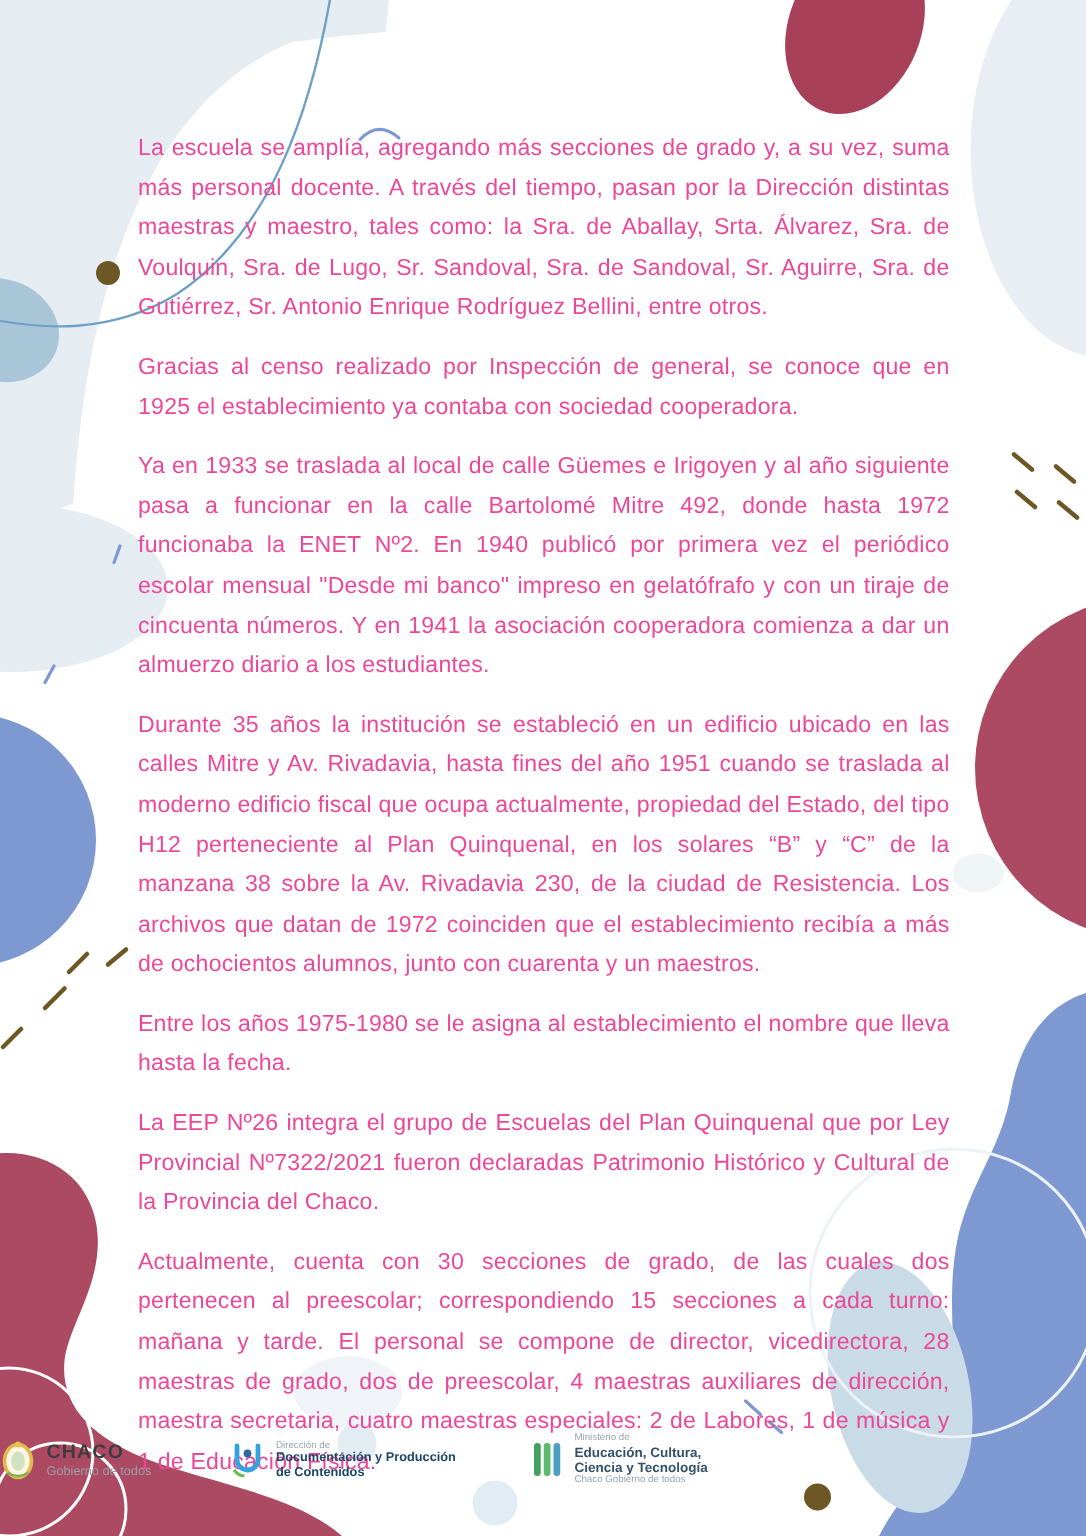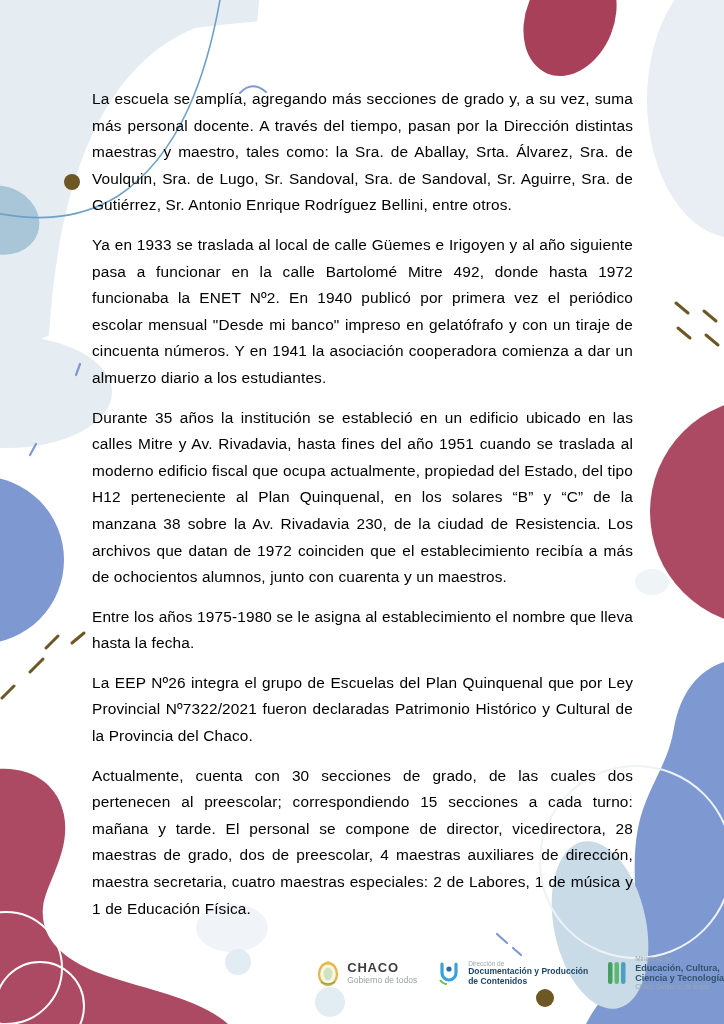--- a/index.html
+++ b/index.html
@@ -5,29 +5,29 @@
   html,body{margin:0;padding:0;}
   body{
     width:724px;height:1024px;position:relative;overflow:hidden;
     background:#ffffff;
     font-family:"Liberation Sans", sans-serif;
   }
   .deco{position:absolute;inset:0;width:724px;height:1024px;z-index:1;}
   .content{
     position:absolute;z-index:2;
     left:92px;top:86px;width:541px;
-    color:#000000;
+    color:#ec4899;
     font-size:15.4px;line-height:26.6px;letter-spacing:.15px;
     text-align:justify;
   }
   .content p{margin:0 0 13px 0;}
   .footer{
     position:absolute;z-index:3;
     left:0;right:0;top:944px;height:58px;
-    display:flex;justify-content:flex-end;align-items:center;gap:20px;
+    display:flex;justify-content:flex-start;align-items:center;gap:52px;
   }
   .logo{display:flex;align-items:center;gap:7px;}
   .logo .txt{display:flex;flex-direction:column;line-height:1.15;}
   .logo .pre{font-size:6.5px;color:#9aa6ad;}
   .logo .sub{font-size:6.5px;color:#9aa6ad;}
   .chaco-title{font-size:13px;font-weight:bold;color:#3d3d3f;letter-spacing:.8px;}
   .chaco-sub{font-size:8.5px;color:#999fa4;}
   .min-title{font-size:9px;font-weight:bold;color:#33526b;}
   .dir-title{font-size:8.5px;font-weight:bold;color:#1c4668;}
 </style>
@@ -119,20 +119,21 @@
 
   <g>
     <ellipse cx="232" cy="928" rx="36" ry="24" fill="#f0f4f8"></ellipse>
     <circle cx="238" cy="962" r="13" fill="#e2ecf3"></circle>
     <circle cx="330" cy="1002" r="15" fill="#e2ecf3"></circle>
   </g>
 </svg>
 
 <div class="content">
   <p>La escuela se amplía, agregando más secciones de grado y, a su vez, suma más personal docente. A través del tiempo, pasan por la Dirección distintas maestras y maestro, tales como: la Sra. de Aballay, Srta. Álvarez, Sra. de Voulquin, Sra. de Lugo, Sr. Sandoval, Sra. de Sandoval, Sr. Aguirre, Sra. de Gutiérrez, Sr. Antonio Enrique Rodríguez Bellini, entre otros.</p>
+  <p>Gracias al censo realizado por Inspección de general, se conoce que en 1925 el establecimiento ya contaba con sociedad cooperadora.</p>
   <p>Ya en 1933 se traslada al local de calle Güemes e Irigoyen y al año siguiente pasa a funcionar en la calle Bartolomé Mitre 492, donde hasta 1972 funcionaba la ENET Nº2. En 1940 publicó por primera vez el periódico escolar mensual "Desde mi banco" impreso en gelatófrafo y con un tiraje de cincuenta números. Y en 1941 la asociación cooperadora comienza a dar un almuerzo diario a los estudiantes.</p>
   <p>Durante 35 años la institución se estableció en un edificio ubicado en las calles Mitre y Av. Rivadavia, hasta fines del año 1951 cuando se traslada al moderno edificio fiscal que ocupa actualmente, propiedad del Estado, del tipo H12 perteneciente al Plan Quinquenal, en los solares “B” y “C” de la manzana 38 sobre la Av. Rivadavia 230, de la ciudad de Resistencia. Los archivos que datan de 1972 coinciden que el establecimiento recibía a más de ochocientos alumnos, junto con cuarenta y un maestros.</p>
   <p>Entre los años 1975-1980 se le asigna al establecimiento el nombre que lleva hasta la fecha.</p>
   <p>La EEP Nº26 integra el grupo de Escuelas del Plan Quinquenal que por Ley Provincial Nº7322/2021 fueron declaradas Patrimonio Histórico y Cultural de la Provincia del Chaco.</p>
   <p>Actualmente, cuenta con 30 secciones de grado, de las cuales dos pertenecen al preescolar; correspondiendo 15 secciones a cada turno: mañana y tarde. El personal se compone de director, vicedirectora, 28 maestras de grado, dos de preescolar, 4 maestras auxiliares de dirección, maestra secretaria, cuatro maestras especiales: 2 de Labores, 1 de música y 1 de Educación Física.</p>
 </div>
 
 <div class="footer">
 
   <div class="logo">

